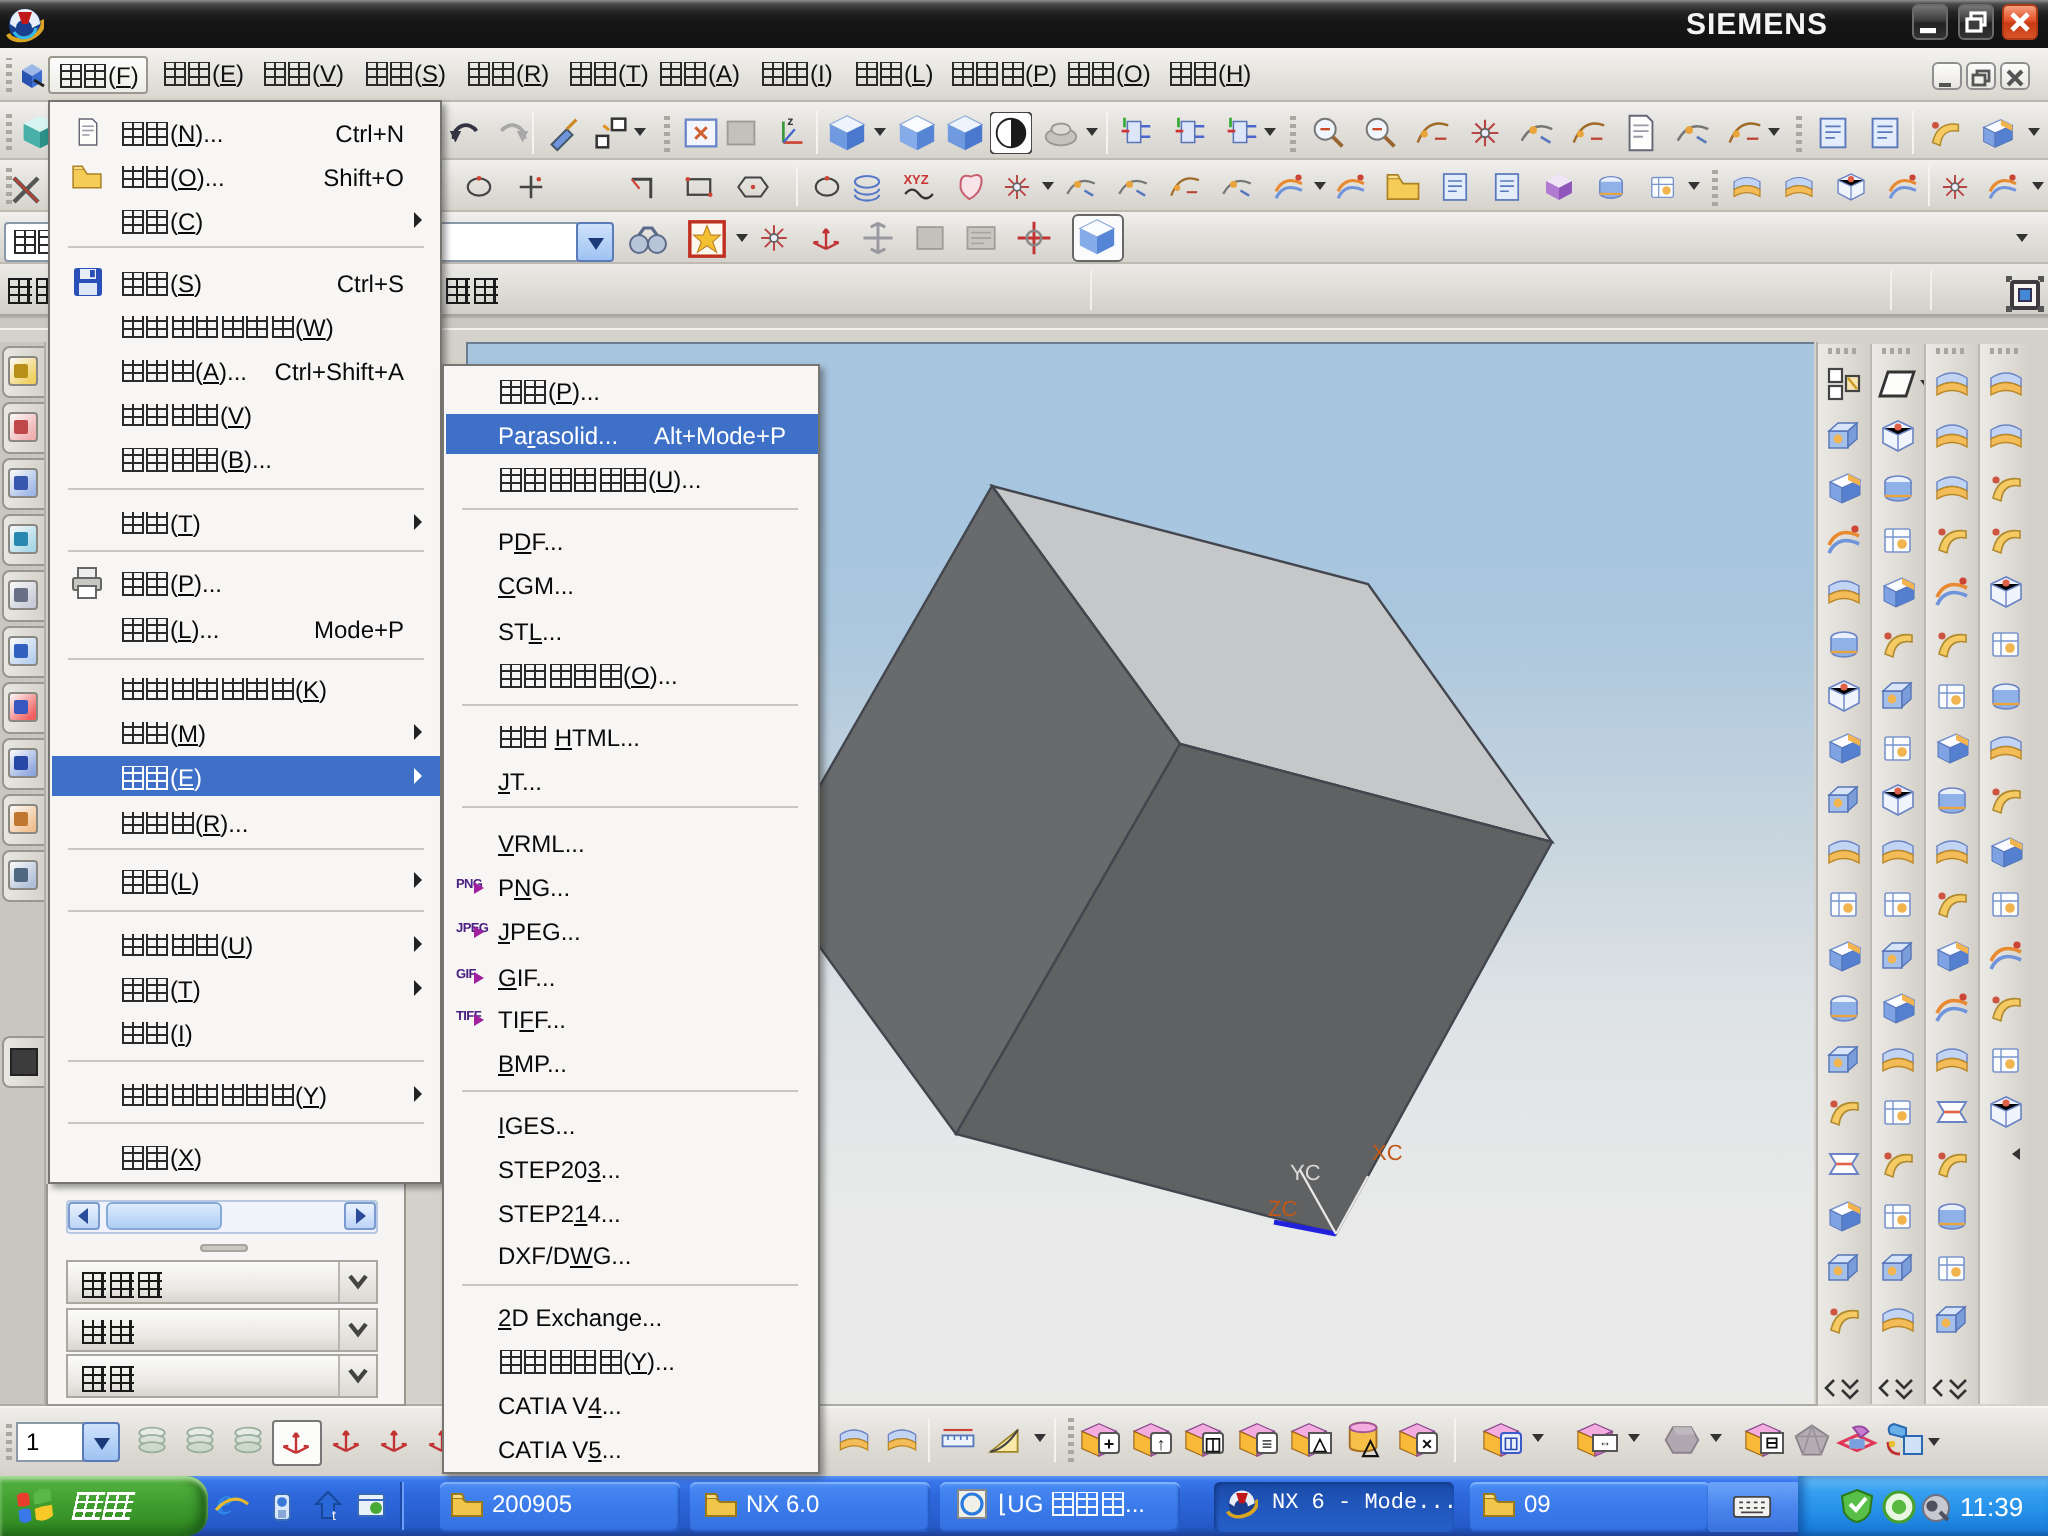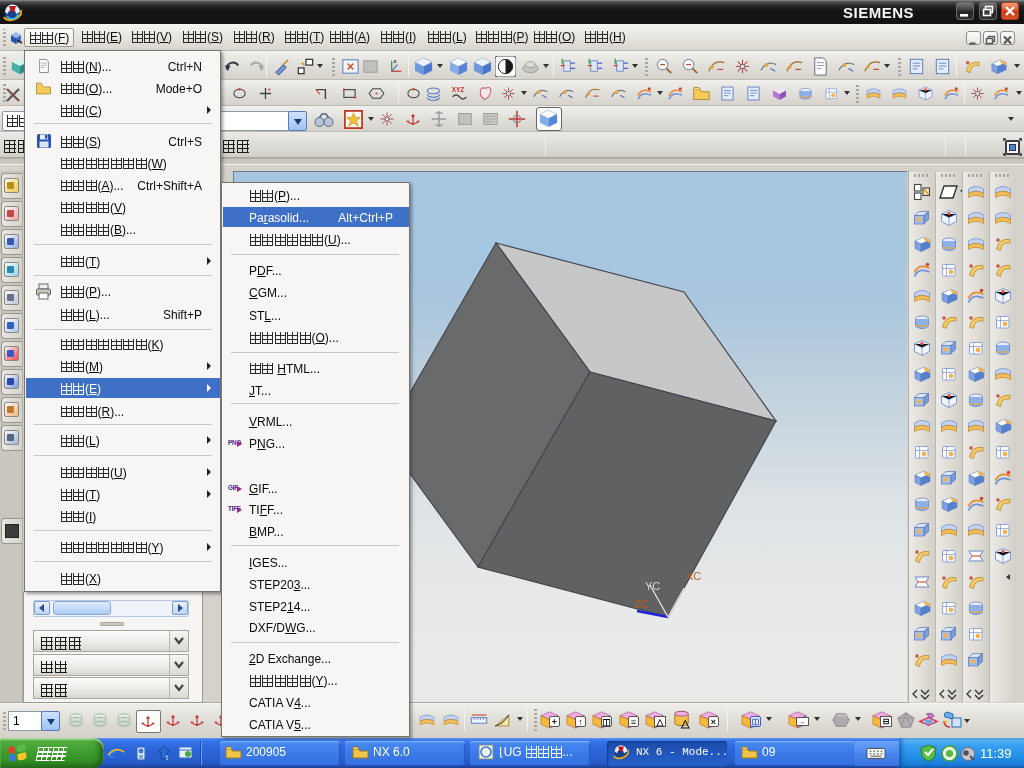--- a/index.html
+++ b/index.html
@@ -1071,21 +1071,21 @@
           <use href="#i-doc"></use>
         </svg>
 <div class="lbl" style="left:34px"><i class="c"></i><i class="c"></i>(<u>N</u>)...</div>
 <div class="sc" style="right:18px">Ctrl+N</div>
 </div>
 <div class="mi" style="top:26.900000000000006px;width:194px">
 <svg class="abs" style="left:9px;top:2px" width="17" height="17" viewBox="0 0 22 22">
           <use href="#i-fold"></use>
         </svg>
 <div class="lbl" style="left:34px"><i class="c"></i><i class="c"></i>(<u>O</u>)...</div>
-<div class="sc" style="right:18px">Mode+O</div>
+<div class="sc" style="right:18px">Shift+O</div>
 </div>
 <div class="mi" style="top:49.099999999999994px;width:194px">
 <div class="lbl" style="left:34px"><i class="c"></i><i class="c"></i>(<u>C</u>)</div>
 <div class="arr" style="right:9px"></div>
 </div>
 <div class="msep" style="top:72px;width:178px"></div>
 <div class="mi" style="top:80.4px;width:194px">
 <svg class="abs" style="left:10px;top:2px" width="16" height="16" viewBox="0 0 16 16">
           <rect x="1" y="1" width="14" height="14" rx="1.5" fill="#2a50b8"></rect>
           <rect x="4" y="1.5" width="8" height="5" fill="#e8eef8"></rect>
@@ -1117,21 +1117,21 @@
 <div class="mi" style="top:230px;width:194px">
 <svg class="abs" style="left:9px;top:2px" width="17" height="17" viewBox="0 0 17 17">
           <rect x="4" y="1" width="9" height="5" fill="#eee" stroke="#666"></rect>
           <rect x="1.5" y="6" width="14" height="6" rx="1" fill="#c9c7c2" stroke="#666"></rect>
           <rect x="4" y="10" width="9" height="6" fill="#fff" stroke="#666"></rect>
         </svg>
 <div class="lbl" style="left:34px"><i class="c"></i><i class="c"></i>(<u>P</u>)...</div>
 </div>
 <div class="mi" style="top:253px;width:194px">
 <div class="lbl" style="left:34px"><i class="c"></i><i class="c"></i>(<u>L</u>)...</div>
-<div class="sc" style="right:18px">Shift+P</div>
+<div class="sc" style="right:18px">Mode+P</div>
 </div>
 <div class="msep" style="top:278px;width:178px"></div>
 <div class="mi" style="top:282.5px;width:194px">
 <div class="lbl" style="left:34px"><i class="c"></i><i class="c"></i><i class="c"></i><i class="c"></i><i class="c"></i><i class="c"></i><i class="c"></i>(<u>K</u>)</div>
 </div>
 <div class="mi" style="top:304.7px;width:194px">
 <div class="lbl" style="left:34px"><i class="c"></i><i class="c"></i>(<u>M</u>)</div>
 <div class="arr" style="right:9px"></div>
 </div>
 <div class="mi hl" style="top:327px;width:194px">
@@ -1167,21 +1167,21 @@
 <div class="mi" style="top:517.4px;width:194px">
 <div class="lbl" style="left:34px"><i class="c"></i><i class="c"></i>(<u>X</u>)</div>
 </div>
 </div>
 <div class="menu" style="left:221px;top:182px;width:189px;height:555px">
 <div class="mi" style="top:2.3000000000000114px;width:186px">
 <div class="lbl" style="left:26px"><i class="c"></i><i class="c"></i>(<u>P</u>)...</div>
 </div>
 <div class="mi hl" style="top:24.400000000000006px;width:186px">
 <div class="lbl" style="left:26px">Pa<u>r</u>asolid...</div>
-<div class="sc" style="right:16px">Alt+Ctrl+P</div>
+<div class="sc" style="right:16px">Alt+Mode+P</div>
 </div>
 <div class="mi" style="top:46.400000000000006px;width:186px">
 <div class="lbl" style="left:26px"><i class="c"></i><i class="c"></i><i class="c"></i><i class="c"></i><i class="c"></i><i class="c"></i>(<u>U</u>)...</div>
 </div>
 <div class="msep" style="top:71px;width:168px"></div>
 <div class="mi" style="top:76.5px;width:186px">
 <div class="lbl" style="left:26px">P<u>D</u>F...</div>
 </div>
 <div class="mi" style="top:98.5px;width:186px">
 <div class="lbl" style="left:26px"><u>C</u>GM...</div>
@@ -1203,20 +1203,27 @@
 <div class="mi" style="top:228px;width:186px">
 <div class="lbl" style="left:26px"><u>V</u>RML...</div>
 </div>
 <div class="mi" style="top:250.2px;width:186px">
 <div class="abs" style="left:5px;top:0;width:20px;height:18px">
           <span style="position:absolute;left:0;top:0;font-size:6.5px;font-weight:bold;color:#4a2080;letter-spacing:-.3px">PNG</span>
           <span style="position:absolute;left:9px;top:8px;width:0;height:0;border-left:5.5px solid #a020a0;border-top:3.5px solid rgba(0,0,0,0);border-bottom:3.5px solid rgba(0,0,0,0)"></span>
         </div>
 <div class="lbl" style="left:26px">P<u>N</u>G...</div>
 </div>
+<div class="mi" style="top:272.4px;width:186px">
+<div class="abs" style="left:5px;top:0;width:20px;height:18px">
+          <span style="position:absolute;left:0;top:0;font-size:6.5px;font-weight:bold;color:#4a2080;letter-spacing:-.3px">JPEG</span>
+          <span style="position:absolute;left:9px;top:8px;width:0;height:0;border-left:5.5px solid #a020a0;border-top:3.5px solid rgba(0,0,0,0);border-bottom:3.5px solid rgba(0,0,0,0)"></span>
+        </div>
+<div class="lbl" style="left:26px"><u>J</u>PEG...</div>
+</div>
 <div class="mi" style="top:294.6px;width:186px">
 <div class="abs" style="left:5px;top:0;width:20px;height:18px">
           <span style="position:absolute;left:0;top:0;font-size:6.5px;font-weight:bold;color:#4a2080;letter-spacing:-.3px">GIF</span>
           <span style="position:absolute;left:9px;top:8px;width:0;height:0;border-left:5.5px solid #a020a0;border-top:3.5px solid rgba(0,0,0,0);border-bottom:3.5px solid rgba(0,0,0,0)"></span>
         </div>
 <div class="lbl" style="left:26px"><u>G</u>IF...</div>
 </div>
 <div class="mi" style="top:316px;width:186px">
 <div class="abs" style="left:5px;top:0;width:20px;height:18px">
           <span style="position:absolute;left:0;top:0;font-size:6.5px;font-weight:bold;color:#4a2080;letter-spacing:-.3px">TIFF</span>

